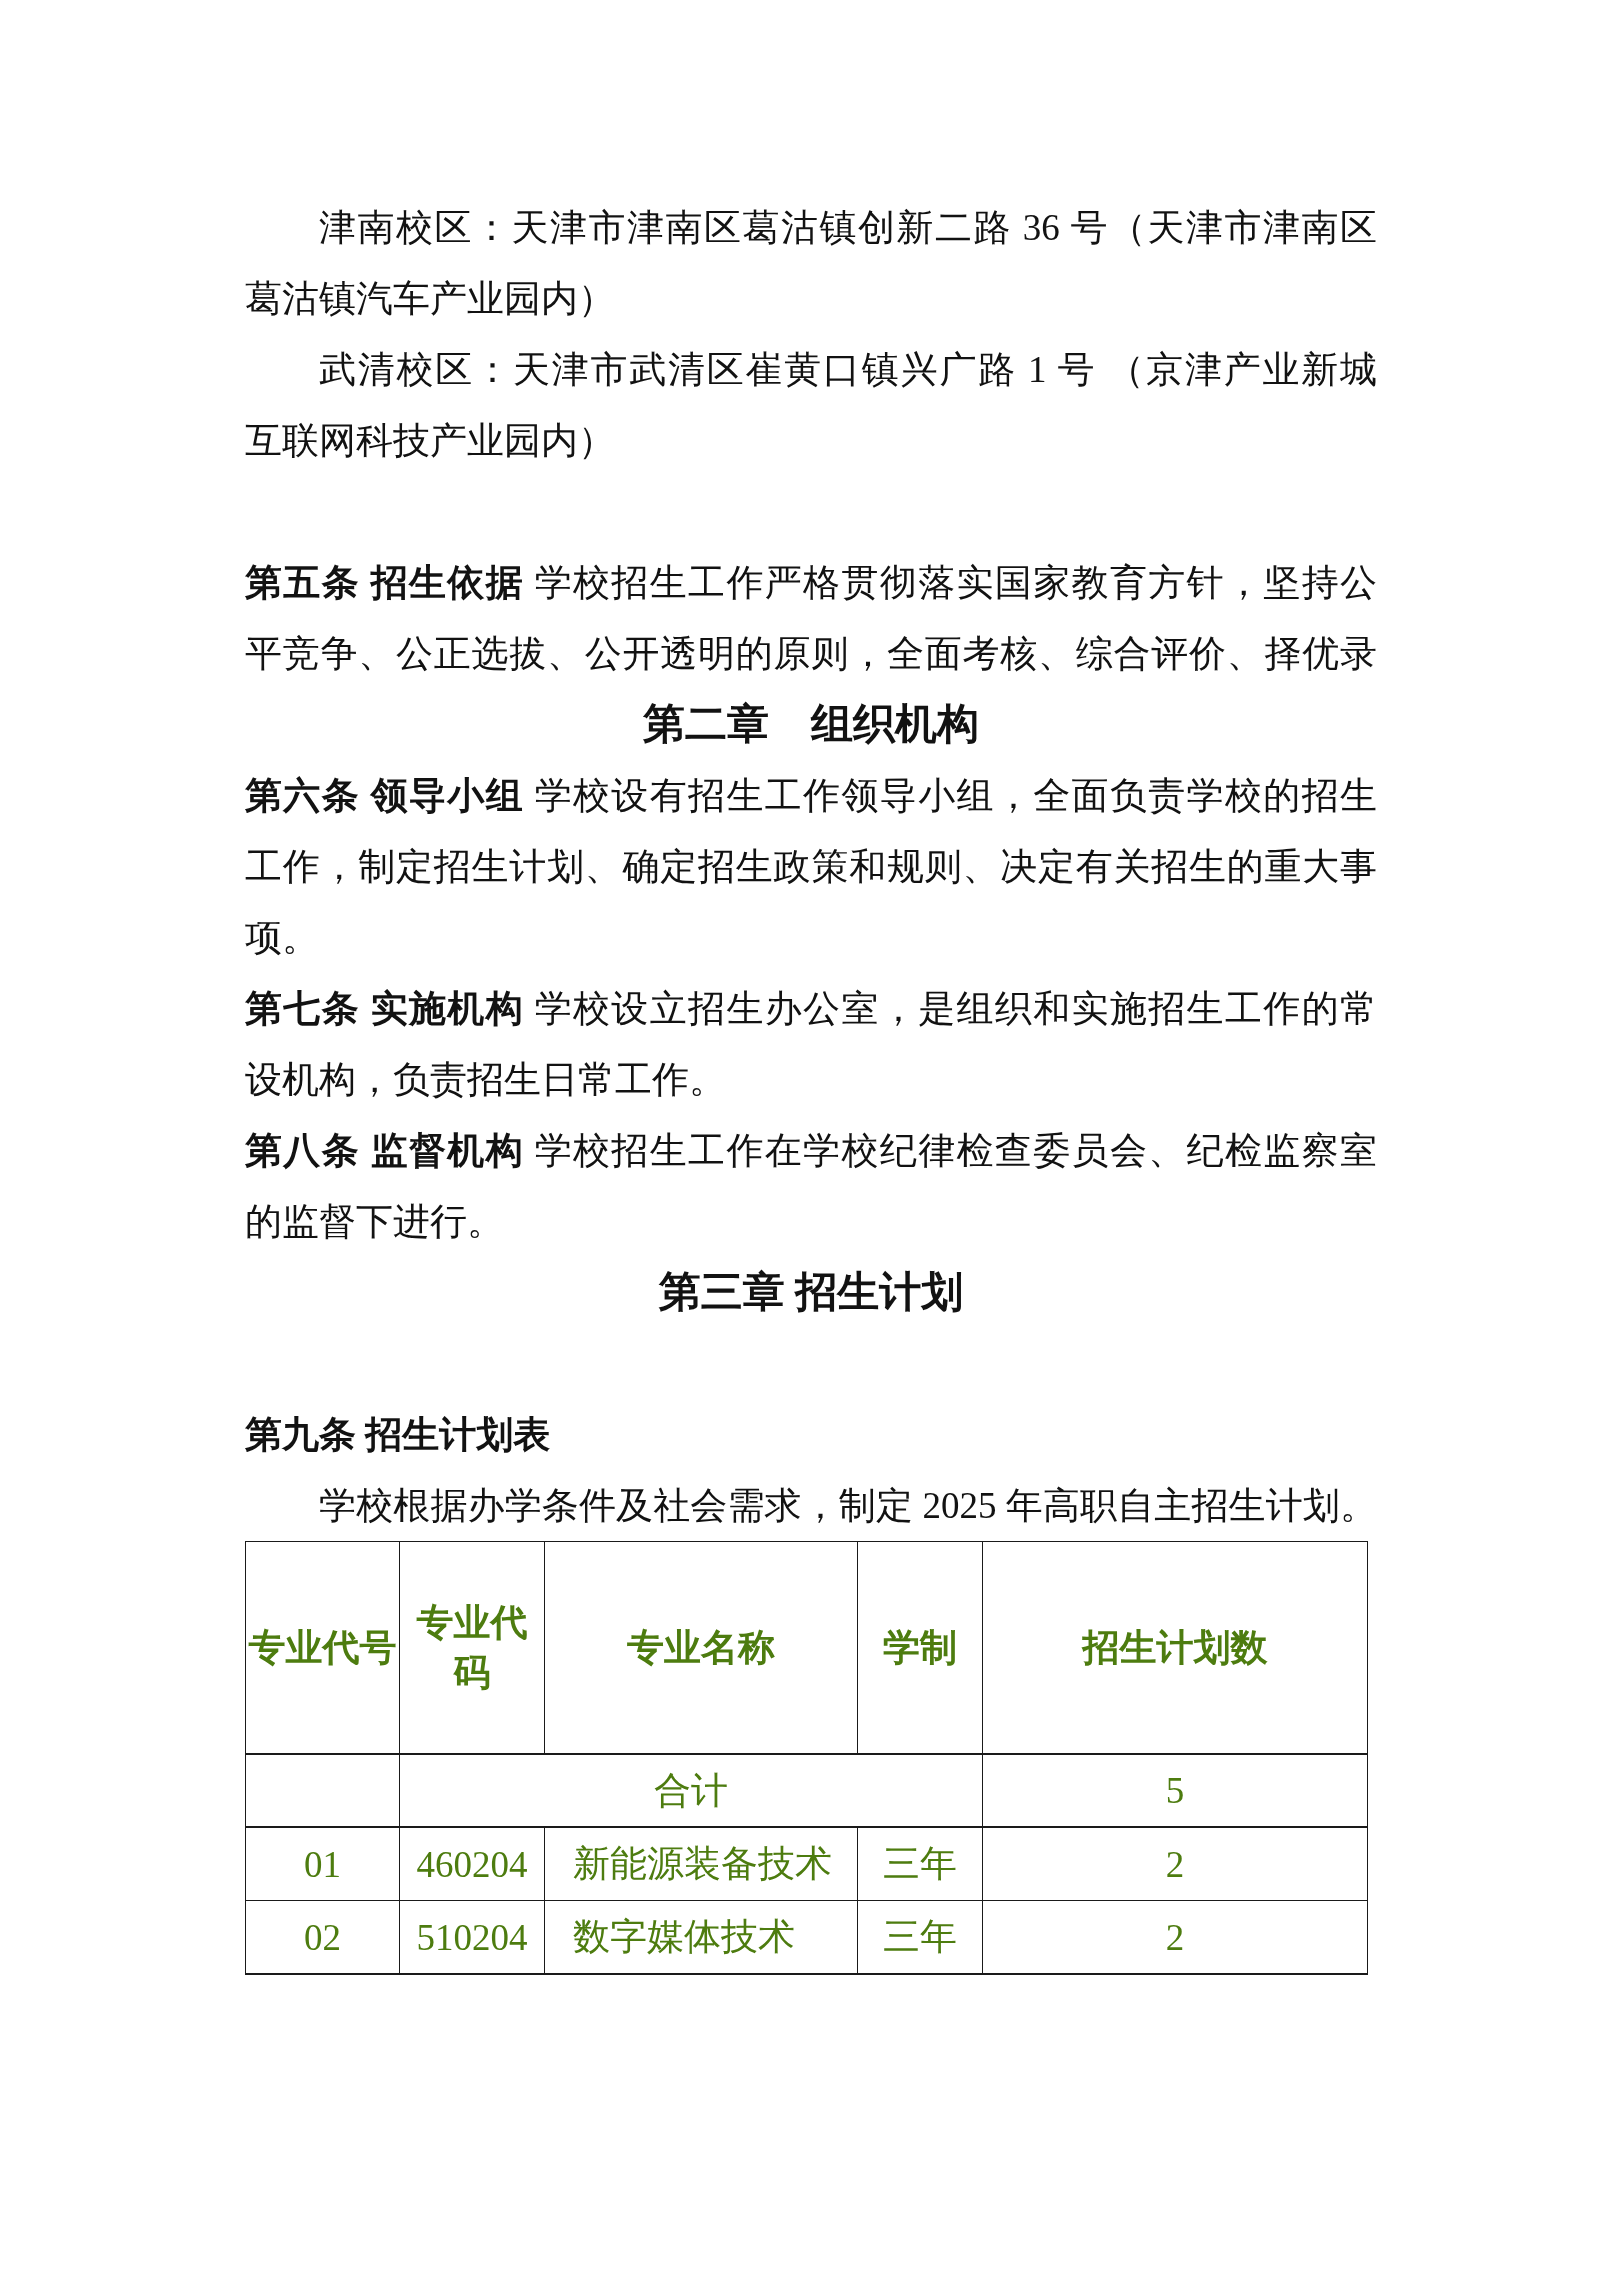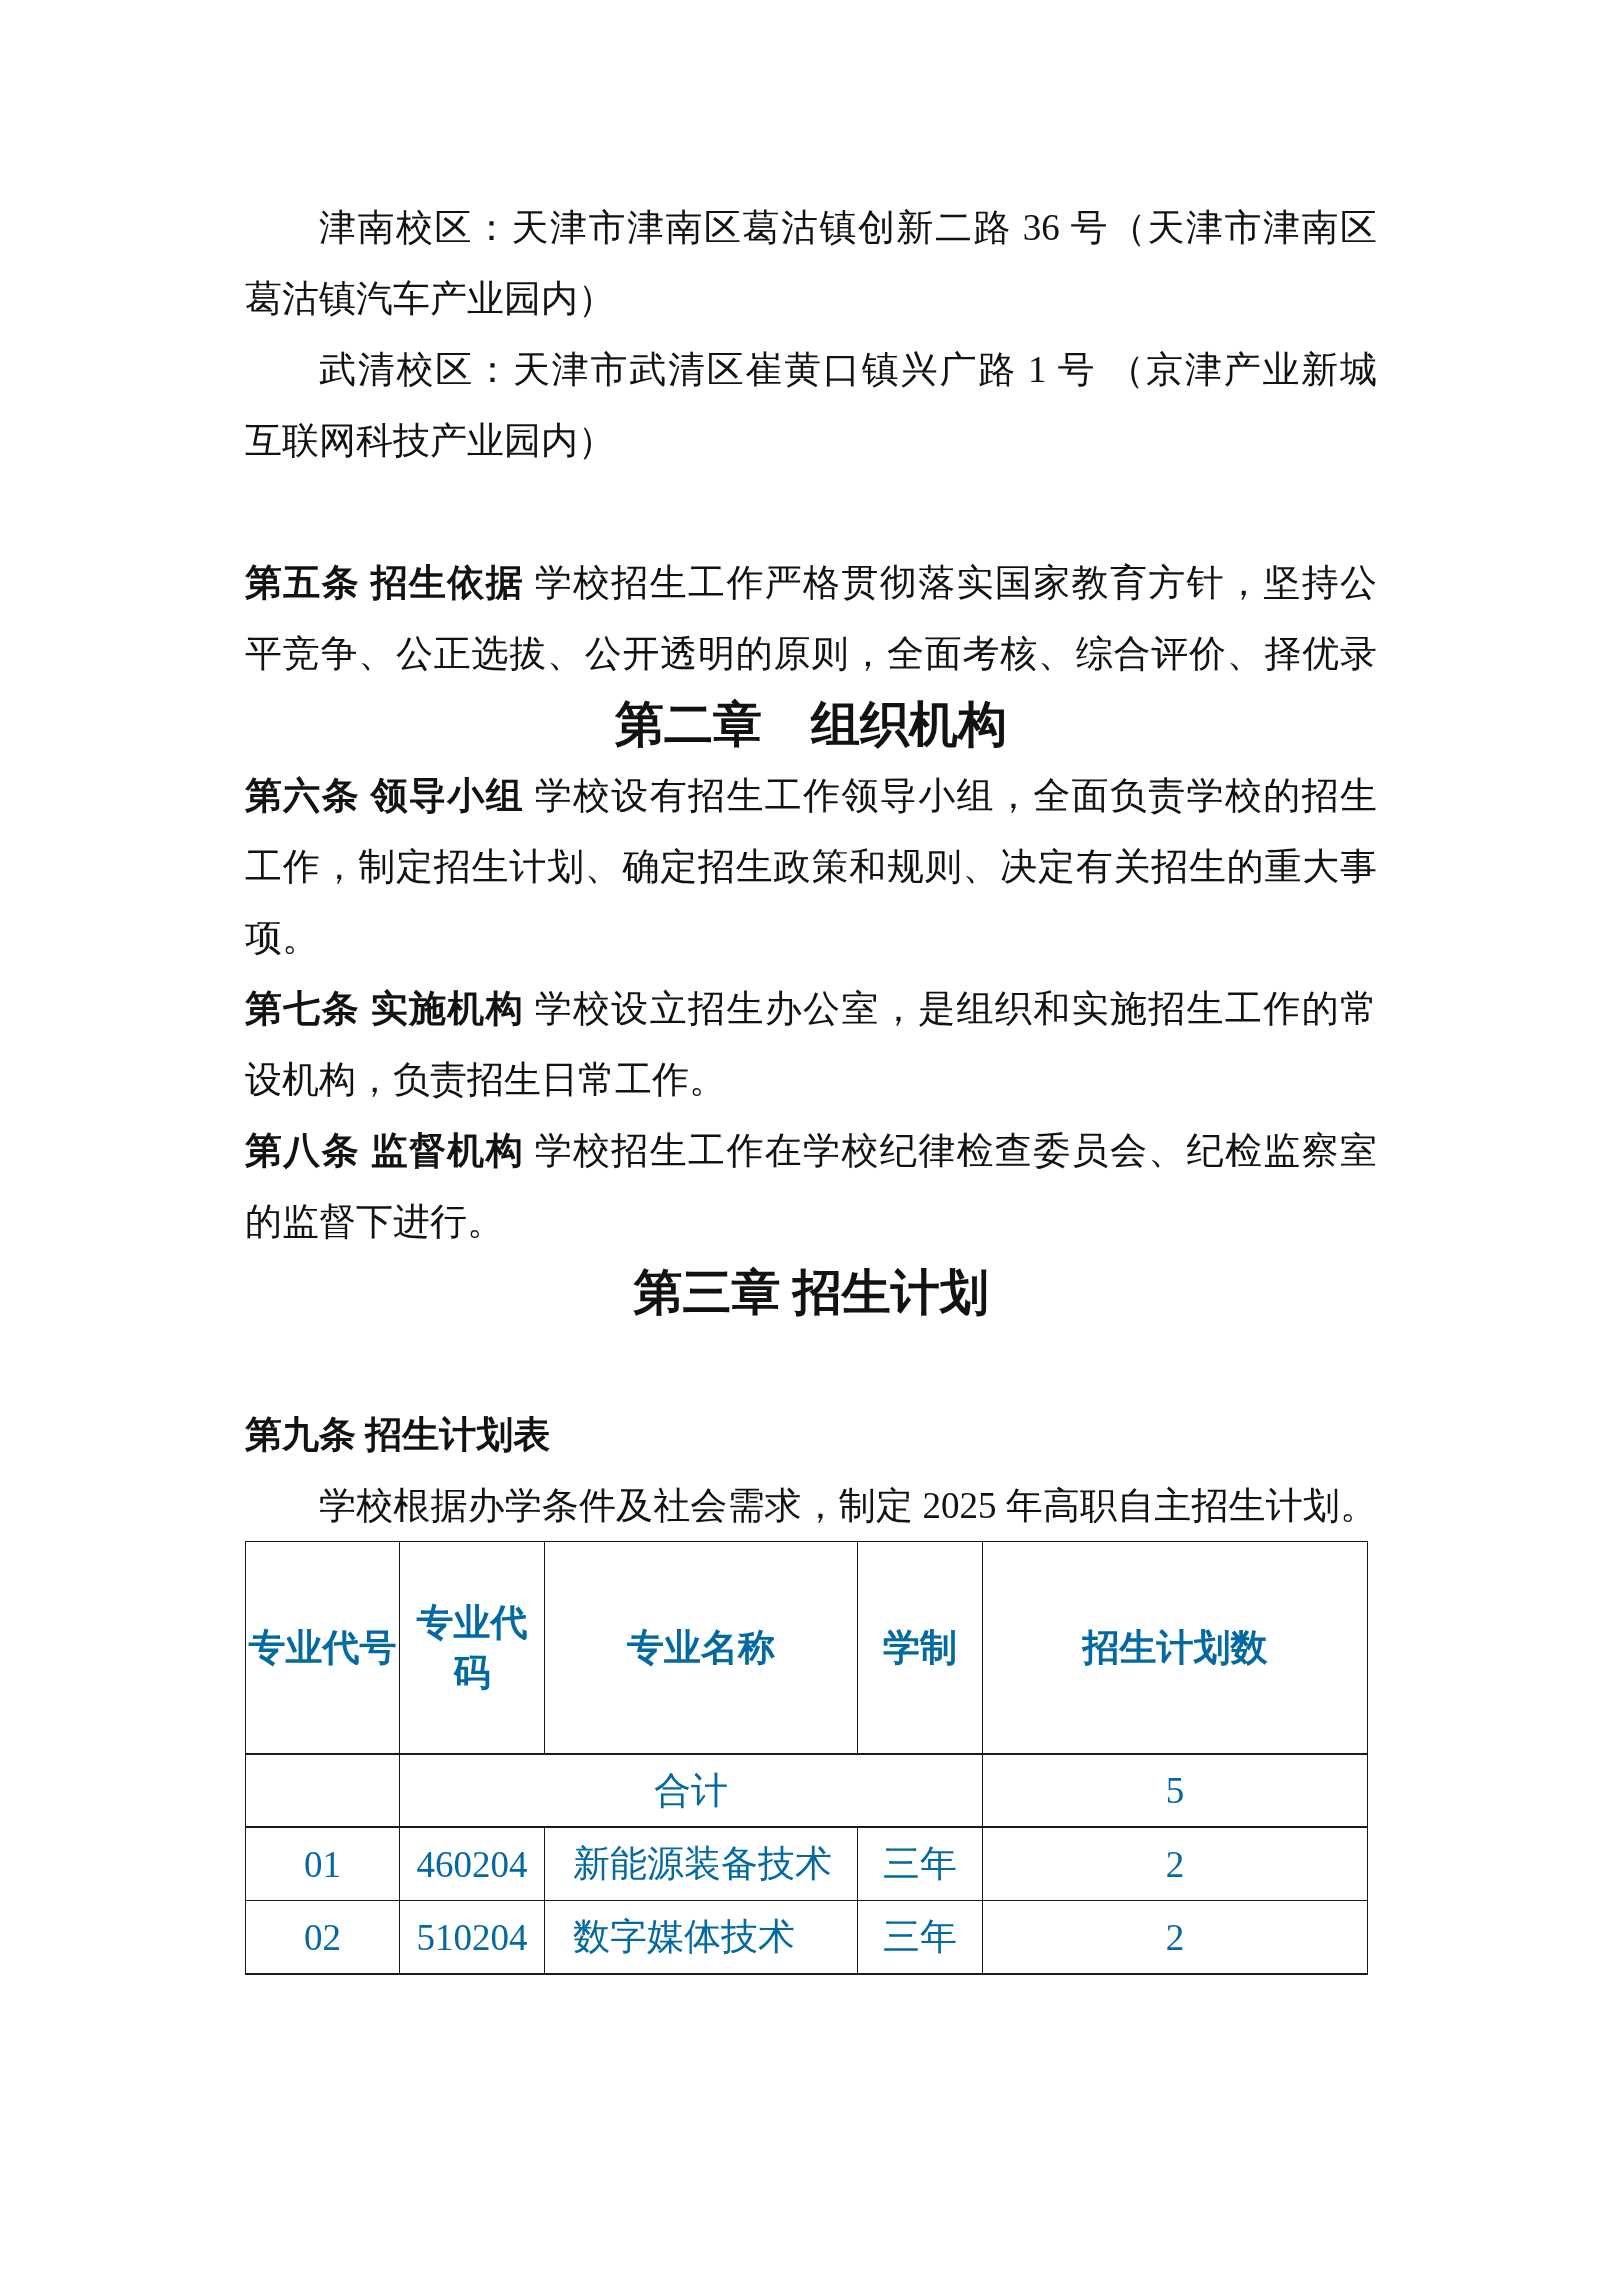--- a/index.html
+++ b/index.html
@@ -24,34 +24,34 @@
     letter-spacing:0;
     text-align:justify;
     text-align-last:left;
     white-space:nowrap;
     overflow:visible;
   }
   .line.fill{ text-align-last:justify; }
   .line.indent{ text-indent:74px; }
   .line.blank{ }
   .line.heading{
-    font-size:49px;
+    font-size:42px;
     font-weight:700;
     text-align:right;
     text-align-last:center;
   }
   .b{ font-weight:700; }
   
   table.plan{
     border-collapse:collapse;
     table-layout:fixed;
     width:1122px;
     margin-top:0;
     font-size:37px;
-    color:#0369a1;
+    color:#4d7c0f;
   }
   table.plan td, table.plan th{
     border:1.5px solid #1a1a1a;
     text-align:center;
     vertical-align:middle;
     padding:0;
     font-weight:400;
     overflow:hidden;
   }
   table.plan thead th{

